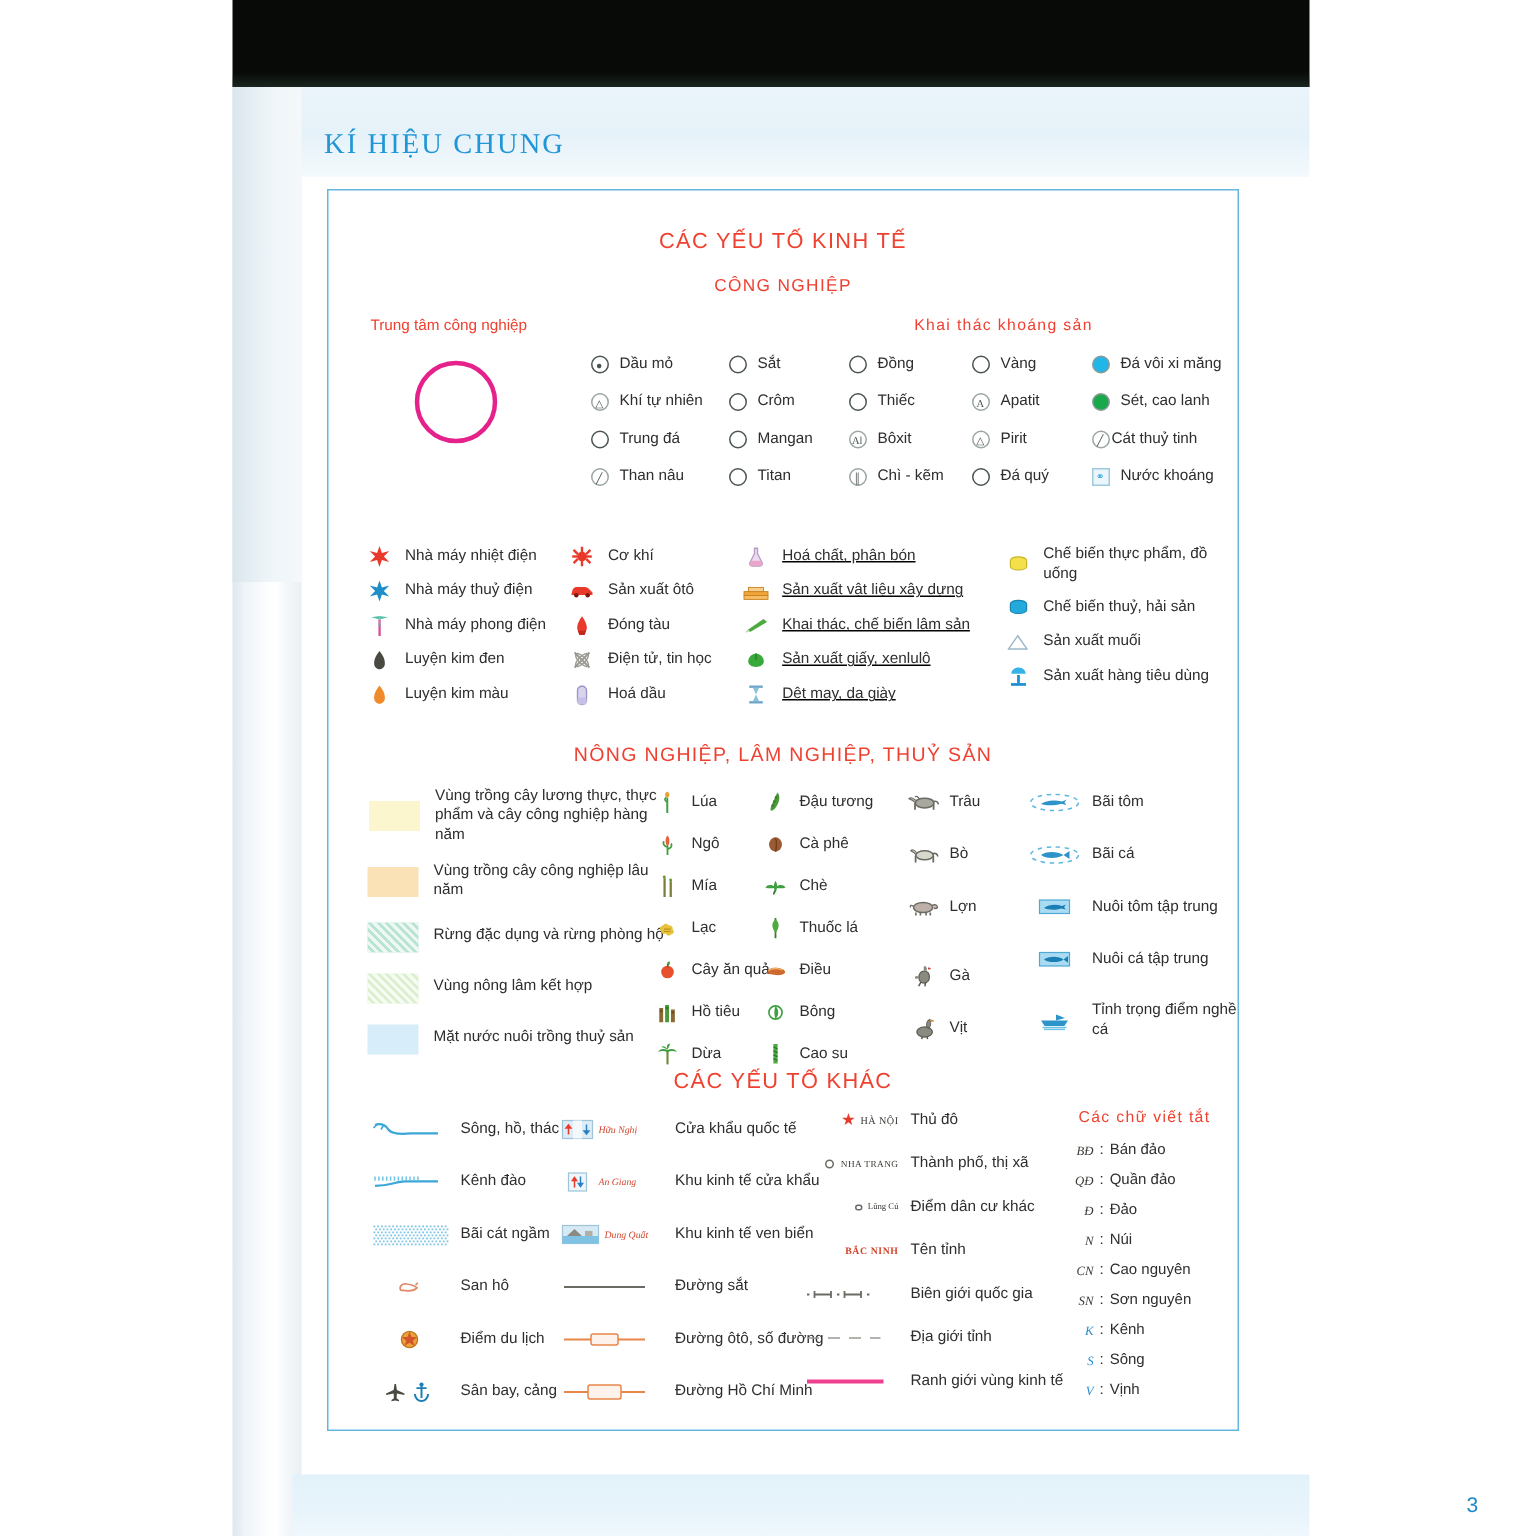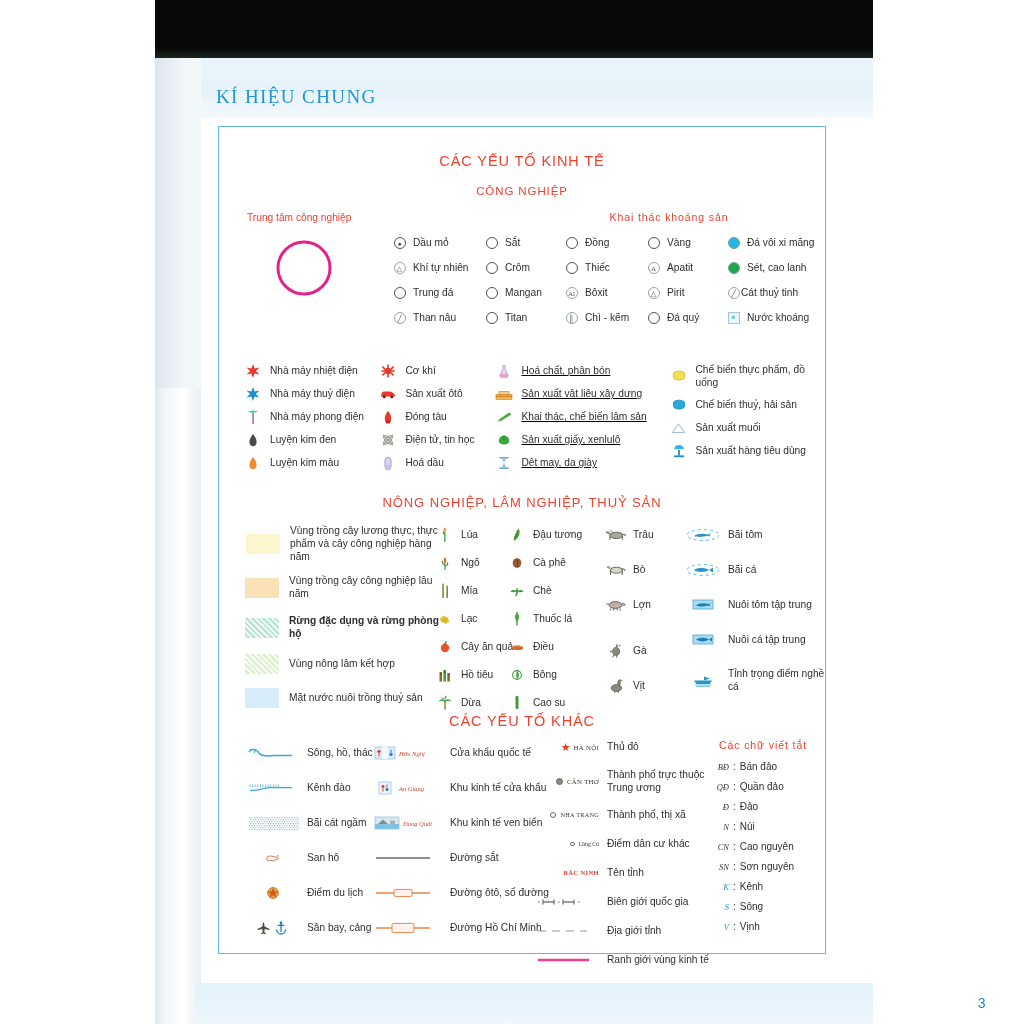--- a/index.html
+++ b/index.html
@@ -488,21 +488,21 @@
         <div class="row" style="margin-bottom:12px;align-items:center;justify-content:flex-end;">
       <span class="sw" style="background:#fbf6cd;"></span>
       <span class="lbl2" style="margin-left:10px;width:155px;">Vùng trồng cây lương thực, thực phẩm và cây công nghiệp hàng năm</span>
         </div>
         <div class="row" style="margin-bottom:14px;align-items:center;">
       <span class="sw" style="background:#fbe2b6;"></span>
       <span class="lbl2" style="margin-left:10px;width:155px;">Vùng trồng cây công nghiệp lâu năm</span>
         </div>
         <div class="row" style="margin-bottom:14px;align-items:center;">
       <span class="sw" style="background:#b9e3d2;background-image:repeating-linear-gradient(45deg, rgba(255,255,255,.75) 0 2px, rgba(0,0,0,0) 2px 4px);"></span>
-      <span class="lbl2" style="margin-left:10px;width:155px;font-weight:bold;">Rừng đặc dụng và rừng phòng hộ</span>
+      <span class="lbl2" style="margin-left:10px;width:155px;">Rừng đặc dụng và rừng phòng hộ</span>
         </div>
         <div class="row" style="margin-bottom:14px;align-items:center;">
       <span class="sw" style="background:#dcefcf;background-image:repeating-linear-gradient(45deg, rgba(255,255,255,.75) 0 2px, rgba(0,0,0,0) 2px 4px);"></span>
       <span class="lbl2" style="margin-left:10px;width:155px;">Vùng nông lâm kết hợp</span>
         </div>
         <div class="row" style="margin-bottom:14px;align-items:center;">
       <span class="sw" style="background:#d7eefa;"></span>
       <span class="lbl2" style="margin-left:10px;width:155px;">Mặt nước nuôi trồng thuỷ sản</span>
         </div>
       </div>
@@ -1042,27 +1042,20 @@
         </div>
       </div>
     <div id="other3" style="position:absolute;left:318px;top:612px;">
         <div class="row" style="margin-bottom:13px;min-height:16px;">
       <span class="ico" style="width:62px;min-width:62px;justify-content:flex-end;">
             <span style="color:#e8392b;font-size:11px;line-height:1;">★</span>
             <span style="font-family:'Liberation Serif',serif;font-size:6.8px;color:#3a3a34;margin-left:3px;letter-spacing:.3px;">HÀ NỘI</span>
           </span>
       <span class="lbl" style="margin-left:8px;width:110px;">Thủ đô</span>
         </div>
-        <div class="row" style="margin-bottom:12px;min-height:16px;">
-      <span class="ico" style="width:62px;min-width:62px;justify-content:flex-end;">
-            <span style="display:inline-block;width:7px;height:7px;border-radius:50%;background:#8a8a80;border:1.4px solid #6b6b63;"></span>
-            <span style="font-family:'Liberation Serif',serif;font-size:6.8px;color:#3a3a34;margin-left:4px;letter-spacing:.3px;">CẦN THƠ</span>
-          </span>
-      <span class="lbl" style="margin-left:8px;width:110px;">Thành phố trực thuộc Trung ương</span>
-        </div>
         <div class="row" style="margin-bottom:13px;min-height:16px;">
       <span class="ico" style="width:62px;min-width:62px;justify-content:flex-end;">
             <span style="display:inline-block;width:6px;height:6px;border-radius:50%;background:#fff;border:1.3px solid #6b6b63;"></span>
             <span style="font-family:'Liberation Serif',serif;font-size:6.2px;color:#3a3a34;margin-left:4px;letter-spacing:.3px;">NHA TRANG</span>
           </span>
       <span class="lbl" style="margin-left:8px;width:110px;">Thành phố, thị xã</span>
         </div>
         <div class="row" style="margin-bottom:13px;min-height:16px;">
       <span class="ico" style="width:62px;min-width:62px;justify-content:flex-end;">
             <span style="display:inline-block;width:4.5px;height:4.5px;border-radius:50%;background:#fff;border:1px solid #6b6b63;"></span>

